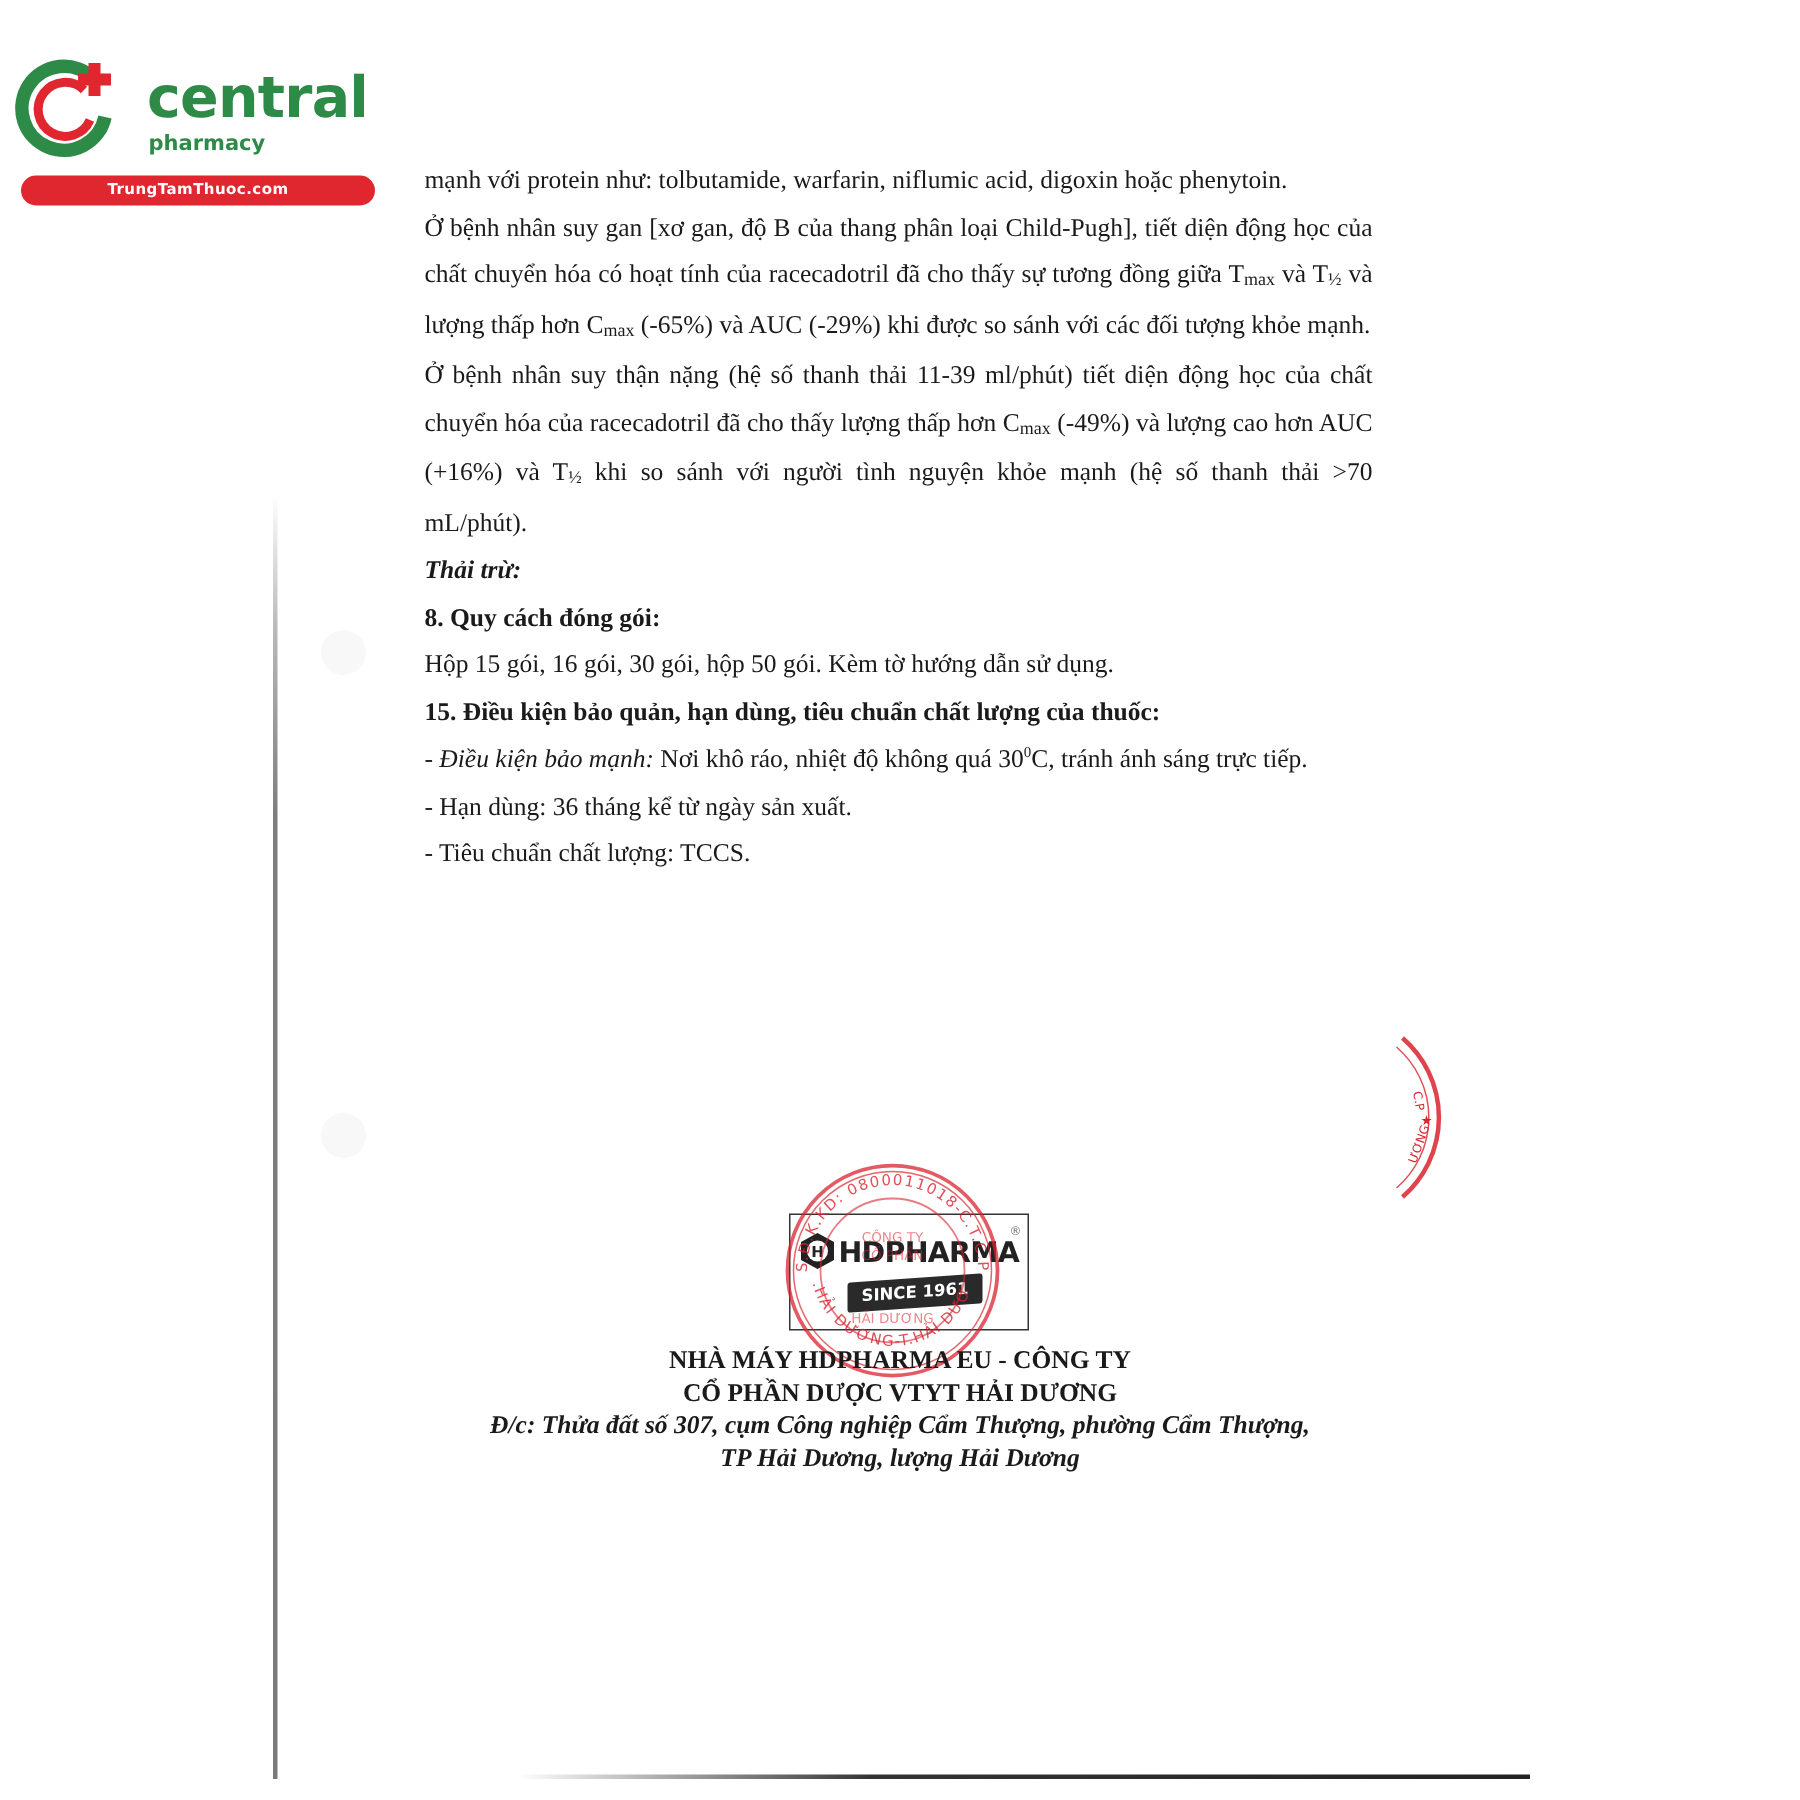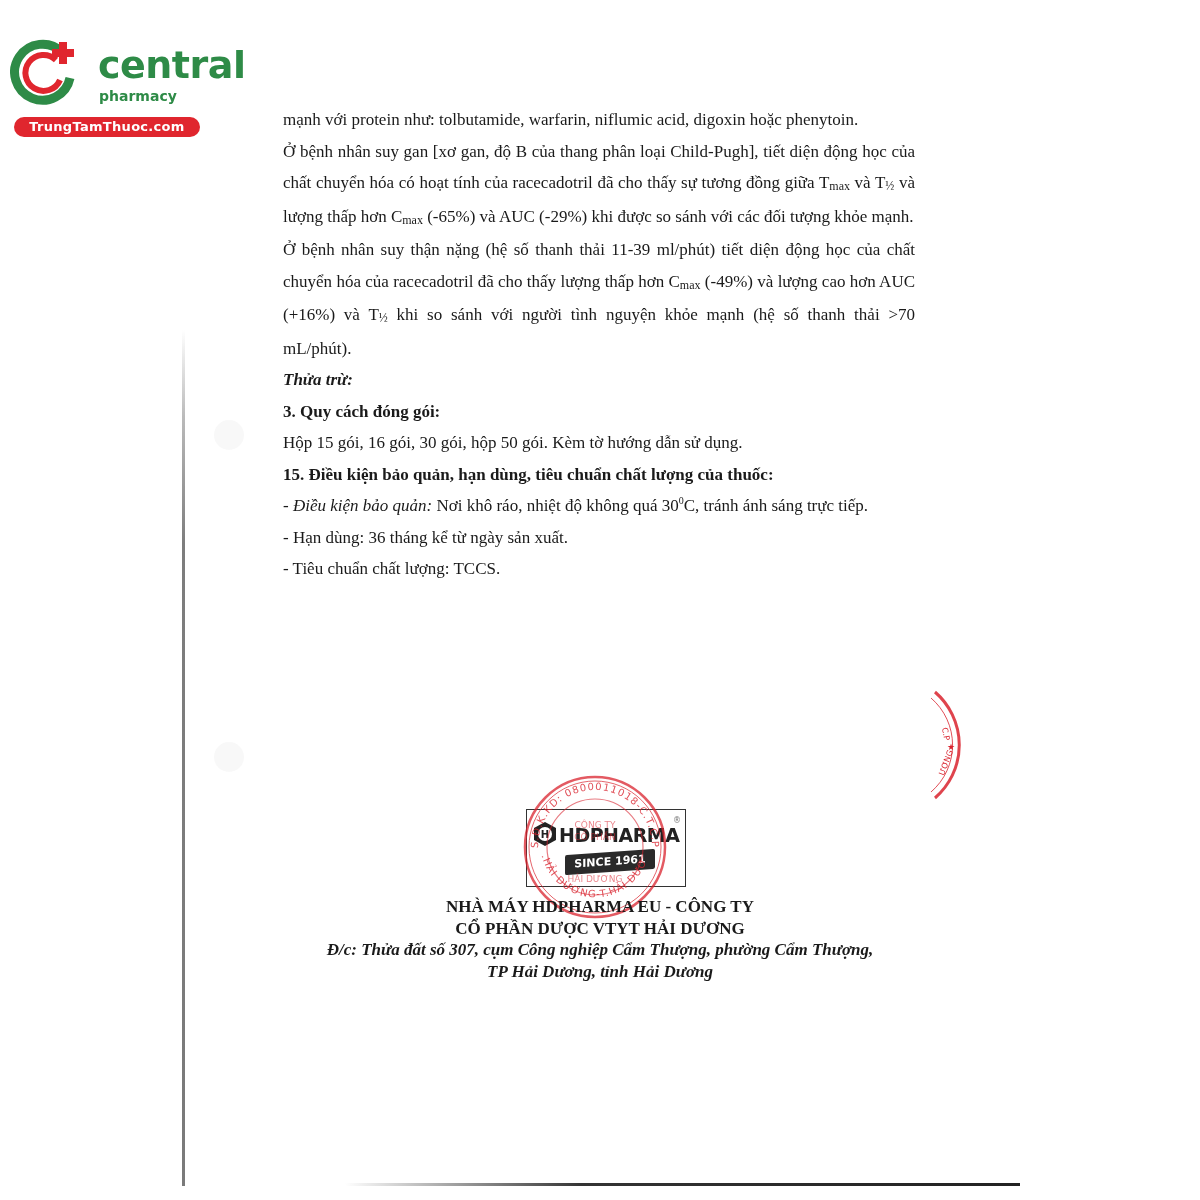--- a/index.html
+++ b/index.html
@@ -6,21 +6,21 @@
   body {
     width:1200px; height:1200px; position:relative; overflow:hidden;
     background:#ffffff; color:#1a1a1a;
     font-family:"Liberation Serif", "DejaVu Serif", serif;
   }
   
   .logo { position:absolute; left:10px; top:38px; width:202px; height:100px; }
   .logo-mark { position:absolute; left:0; top:0; width:70px; height:70px; }
   .logo-word { position:absolute; left:88px; top:8px; font-family:"DejaVu Sans", sans-serif; font-weight:bold; font-size:38px; color:#2e8b47; letter-spacing:-0.5px; line-height:38px; }
   .logo-sub { position:absolute; left:89px; top:50px; font-family:"DejaVu Sans", sans-serif; font-weight:bold; font-size:14px; color:#2e8b47; line-height:16px; }
-  .logo-pill { position:absolute; left:4px; top:79px; width:186px; height:20px; border-radius:10px; background:#e0262e; color:#fff; font-family:"DejaVu Sans", sans-serif; font-weight:bold; font-size:13px; text-align:center; line-height:20px; letter-spacing:0.3px; }
+  .logo-pill { position:absolute; left:4px; top:79px; width:236px; height:20px; border-radius:10px; background:#e0262e; color:#fff; font-family:"DejaVu Sans", sans-serif; font-weight:bold; font-size:10px; text-align:center; line-height:20px; letter-spacing:0.3px; }
 
   
   .left-border { position:absolute; left:182px; top:330px; width:3px; height:856px;
     background:linear-gradient(to bottom, rgba(120,120,120,0) 0%, rgba(120,120,120,0.5) 10%, #7d7d7d 25%, #7a7a7a 100%); }
   .bottom-border { position:absolute; left:345px; top:1183px; width:675px; height:3px;
     background:linear-gradient(to right, rgba(40,40,40,0) 0%, #333 35%, #222 100%); }
 
   
   .content { position:absolute; left:283px; top:104px; width:632px; font-size:17px; line-height:31.5px; }
   .p { margin:0; text-align:justify; text-align-last:left; }
@@ -76,28 +76,28 @@
   <p class="p">
     <span>Ở bệnh nhân suy gan [xơ gan, độ B của thang phân loại Child-Pugh], tiết diện động học của chất chuyển hóa có hoạt tính của racecadotril đã cho thấy sự tương đồng giữa</span>
     <span>T</span><span class="sub">max</span><span> và T</span><span class="sub">½</span><span> và lượng thấp hơn C</span><span class="sub">max</span><span> (-65%) và AUC (-29%) khi được so sánh với các đối tượng khỏe mạnh.</span>
   </p>
 
   <p class="p">
     <span>Ở bệnh nhân suy thận nặng (hệ số thanh thải 11-39 ml/phút) tiết diện động học của chất chuyển hóa của racecadotril đã cho thấy lượng thấp hơn C</span><span class="sub">max</span><span> (-49%) và lượng cao hơn AUC (+16%) và T</span><span class="sub">½</span><span> khi so sánh với người tình nguyện khỏe mạnh (hệ số thanh thải &gt;70 mL/phút).</span>
   </p>
 
 
-  <p class="heading-it">Thửa trừ:</p>
+  <p class="heading-it">Thải trừ:</p>
 
-  <p class="heading">3. Quy cách đóng gói:</p>
+  <p class="heading">8. Quy cách đóng gói:</p>
   <p class="p">Hộp 15 gói, 16 gói, 30 gói, hộp 50 gói. Kèm tờ hướng dẫn sử dụng.</p>
 
   <p class="heading">15. Điều kiện bảo quản, hạn dùng, tiêu chuẩn chất lượng của thuốc:</p>
   <p class="p">
-    <span class="it">- Điều kiện bảo quản:</span><span> Nơi khô ráo, nhiệt độ không quá 30</span><span class="sup">0</span><span>C, tránh ánh sáng trực tiếp.</span>
+    <span class="it">- Điều kiện bảo mạnh:</span><span> Nơi khô ráo, nhiệt độ không quá 30</span><span class="sup">0</span><span>C, tránh ánh sáng trực tiếp.</span>
   </p>
   <p class="p">- Hạn dùng: 36 tháng kể từ ngày sản xuất.</p>
   <p class="p">- Tiêu chuẩn chất lượng: TCCS.</p>
 </div>
 
 <div class="hd-box">
   <svg class="hd-icon" viewBox="0 0 24 26">
     <polygon points="12,1 23,7 23,19 12,25 1,19 1,7" fill="#222"></polygon>
     <circle cx="12" cy="13" r="7" fill="#fff"></circle>
     <text x="12" y="17" font-size="10" font-weight="bold" text-anchor="middle" fill="#222" font-family="DejaVu Sans, sans-serif">H</text>
@@ -131,14 +131,14 @@
   <path d="M 1 8 A 62 62 0 0 1 1 102" fill="none" stroke="#d9232e" stroke-width="1" opacity="0.8"></path>
   <text x="12" y="38" font-size="8" fill="#d9232e" font-family="DejaVu Sans, sans-serif" transform="rotate(80 12 38)">C.P</text>
   <text x="17" y="60" font-size="9" fill="#d9232e" font-family="DejaVu Sans, sans-serif">★</text>
   <text x="14" y="86" font-size="8" fill="#d9232e" font-family="DejaVu Sans, sans-serif" transform="rotate(-70 14 86)">ƯƠNG</text>
 </svg>
 
 <div class="company">
   <div class="b">NHÀ MÁY HDPHARMA EU - CÔNG TY</div>
   <div class="b">CỔ PHẦN DƯỢC VTYT HẢI DƯƠNG</div>
   <div class="bi">Đ/c: Thửa đất số 307, cụm Công nghiệp Cẩm Thượng, phường Cẩm Thượng,</div>
-  <div class="bi">TP Hải Dương, tỉnh Hải Dương</div>
+  <div class="bi">TP Hải Dương, lượng Hải Dương</div>
 </div>
 
 </body></html>

